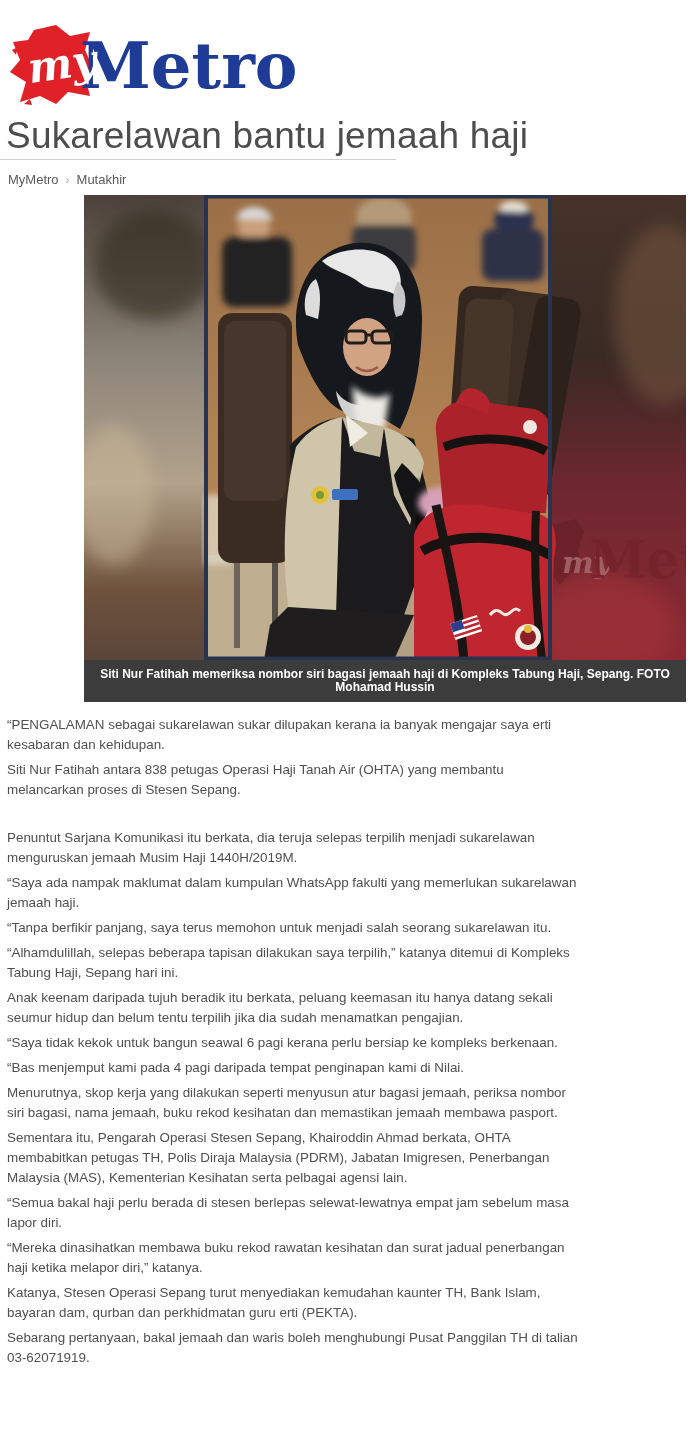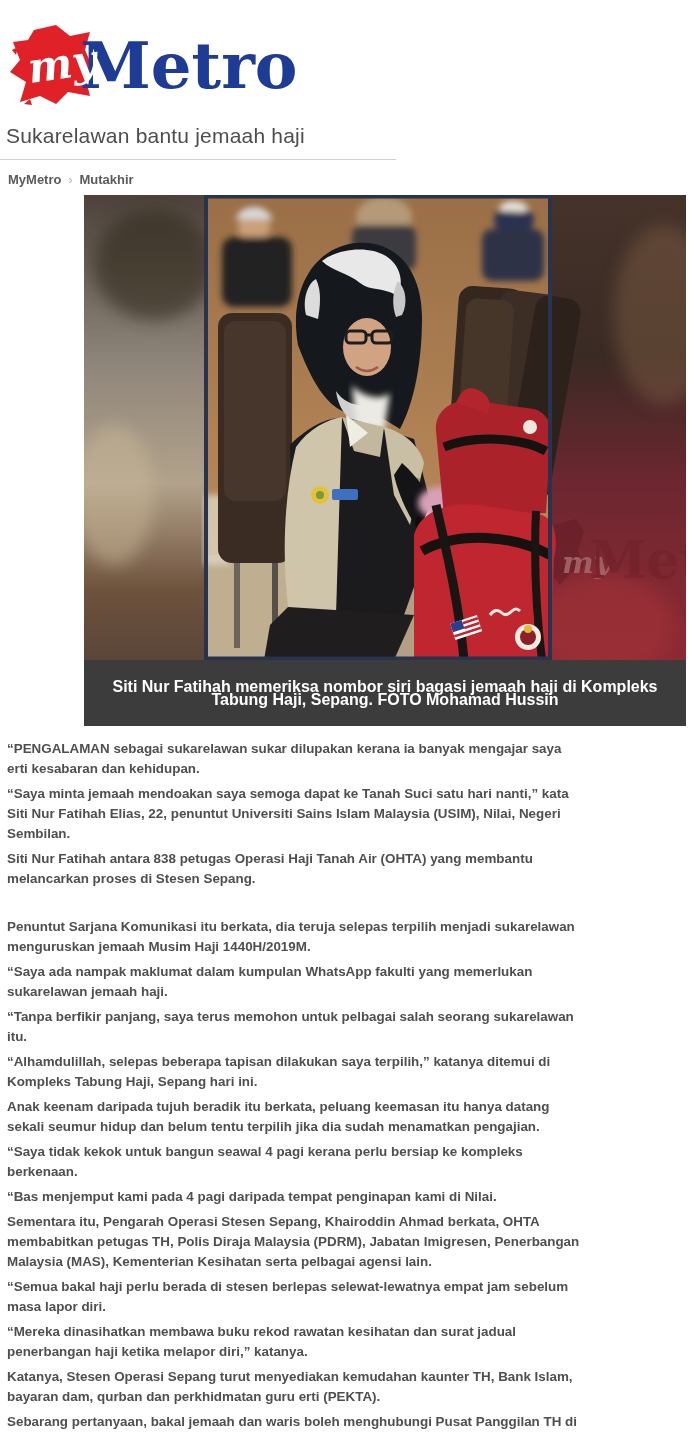--- a/index.html
+++ b/index.html
@@ -10,44 +10,44 @@
     color: #4f4f4f;
   }
   .page { padding: 10px 0 20px 0; position: relative; }
 
   
   .logo-wrap { margin-left: 6px; height: 84px; margin-top: 12px; }
 
   
   h1.headline {
     margin: 10px 0 0 6px;
-    font-size: 21px; font-weight: 300; letter-spacing: .2px;
+    font-size: 37px; font-weight: 300; letter-spacing: .2px;
     color: #4d4d4d; line-height: 40px;
   }
   .headline-rule {
     width: 396px; height: 1px; background: #cfcfcf; margin: 3px 0 0 0;
   }
 
   
   .breadcrumb { padding: 12px 0 0 8px; font-size: 13px; color: #5a5a5a; }
-  .breadcrumb a { color: #5a5a5a; text-decoration: none; cursor: pointer; font-weight: bold; }
+  .breadcrumb a { color: #5a5a5a; text-decoration: none; cursor: pointer; }
   .breadcrumb .sep { color: #b0b0b0; padding: 0 7px; font-size: 12px; }
 
   
   figure.photo { margin: 8px 0 0 84px; width: 602px; }
   .photo-canvas { display: block; width: 602px; height: 465px; background: #2a2a2a; }
   figcaption {
     background: #3c3c3c; color: #ffffff;
-    font-size: 16px; font-weight: bold; text-align: center;
-    padding: 20px 6px; line-height: 13px;
+    font-size: 12px; font-weight: bold; text-align: center;
+    padding: 8px 6px; line-height: 13px;
   }
 
   
   .article { padding: 13px 0 0 7px; width: 580px; font-size: 13.4px; line-height: 20px; color: #4f4f4f; }
-  .article p { margin: 0 0 5px 0; font-weight: bold; }
+  .article p { margin: 0 0 5px 0; }
   .article p.gap { margin-top: 28px; }
 </style>
 </head>
 <body>
 
 <div class="page">
 
   <div class="logo-wrap">
     <svg width="300" height="84" viewBox="0 0 300 84">
       <g>
@@ -209,29 +209,29 @@
         </g>
 
         <rect x="122" y="1.5" width="344" height="462" fill="none" stroke="#27334f" stroke-width="4"></rect>
       </g>
     </svg>
     <figcaption>Siti Nur Fatihah memeriksa nombor siri bagasi jemaah haji di Kompleks Tabung Haji, Sepang. FOTO Mohamad Hussin</figcaption>
   </figure>
 
   <div class="article">
     <p>“PENGALAMAN sebagai sukarelawan sukar dilupakan kerana ia banyak mengajar saya erti kesabaran dan kehidupan.</p>
-    <p>“Saya minta jemaah mendoakan saya semoga dapat ke Tanah Suci satu hari nanti,” kata Siti Nur Fatihah Elias, 22, penuntut Universiti Sains Islam Malaysia (USIM), Nilai, Negeri Sembilan.</p>
     <p>Siti Nur Fatihah antara 838 petugas Operasi Haji Tanah Air (OHTA) yang membantu melancarkan proses di Stesen Sepang.</p>
     <p class="gap">Penuntut Sarjana Komunikasi itu berkata, dia teruja selepas terpilih menjadi sukarelawan menguruskan jemaah Musim Haji 1440H/2019M.</p>
     <p>“Saya ada nampak maklumat dalam kumpulan WhatsApp fakulti yang memerlukan sukarelawan jemaah haji.</p>
-    <p>“Tanpa berfikir panjang, saya terus memohon untuk pelbagai salah seorang sukarelawan itu.</p>
+    <p>“Tanpa berfikir panjang, saya terus memohon untuk menjadi salah seorang sukarelawan itu.</p>
     <p>“Alhamdulillah, selepas beberapa tapisan dilakukan saya terpilih,” katanya ditemui di Kompleks Tabung Haji, Sepang hari ini.</p>
     <p>Anak keenam daripada tujuh beradik itu berkata, peluang keemasan itu hanya datang sekali seumur hidup dan belum tentu terpilih jika dia sudah menamatkan pengajian.</p>
-    <p>“Saya tidak kekok untuk bangun seawal 4 pagi kerana perlu bersiap ke kompleks berkenaan.</p>
+    <p>“Saya tidak kekok untuk bangun seawal 6 pagi kerana perlu bersiap ke kompleks berkenaan.</p>
     <p>“Bas menjemput kami pada 4 pagi daripada tempat penginapan kami di Nilai.</p>
+    <p>Menurutnya, skop kerja yang dilakukan seperti menyusun atur bagasi jemaah, periksa nombor siri bagasi, nama jemaah, buku rekod kesihatan dan memastikan jemaah membawa pasport.</p>
     <p>Sementara itu, Pengarah Operasi Stesen Sepang, Khairoddin Ahmad berkata, OHTA membabitkan petugas TH, Polis Diraja Malaysia (PDRM), Jabatan Imigresen, Penerbangan Malaysia (MAS), Kementerian Kesihatan serta pelbagai agensi lain.</p>
     <p>“Semua bakal haji perlu berada di stesen berlepas selewat-lewatnya empat jam sebelum masa lapor diri.</p>
     <p>“Mereka dinasihatkan membawa buku rekod rawatan kesihatan dan surat jadual penerbangan haji ketika melapor diri,” katanya.</p>
     <p>Katanya, Stesen Operasi Sepang turut menyediakan kemudahan kaunter TH, Bank Islam, bayaran dam, qurban dan perkhidmatan guru erti (PEKTA).</p>
     <p>Sebarang pertanyaan, bakal jemaah dan waris boleh menghubungi Pusat Panggilan TH di talian 03-62071919.</p>
   </div>
 
 </div>
 
 </body></html>

